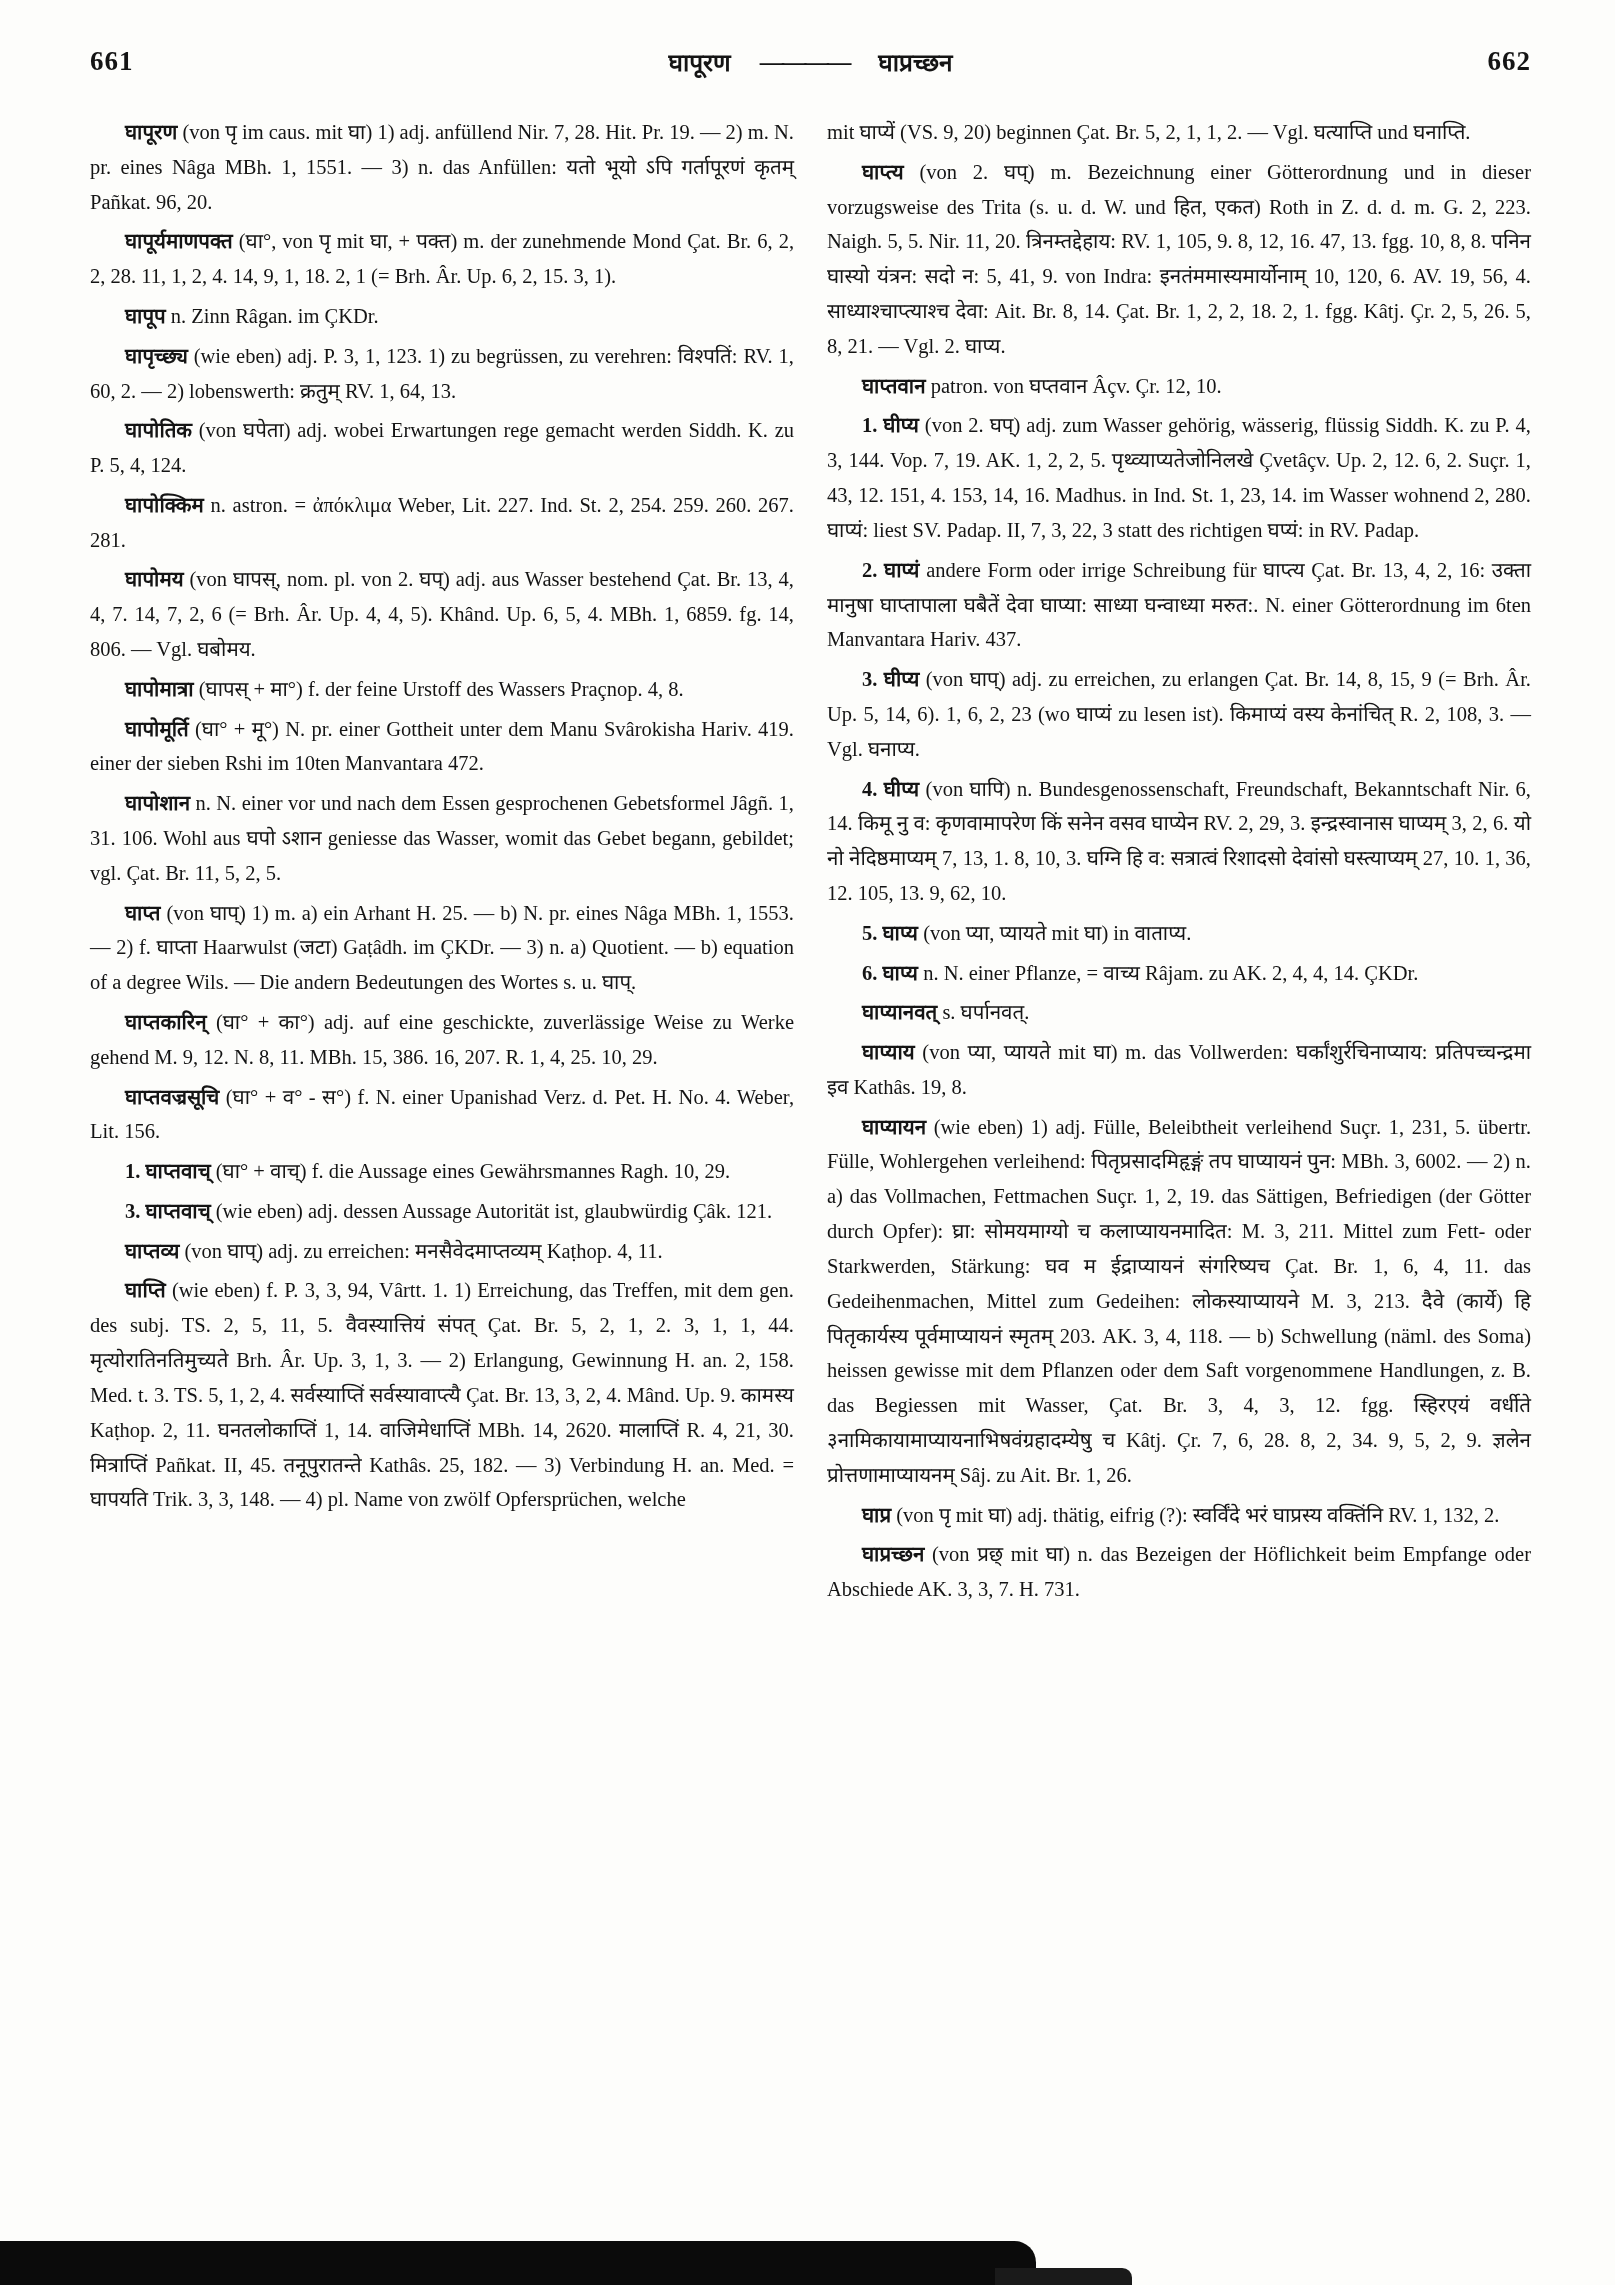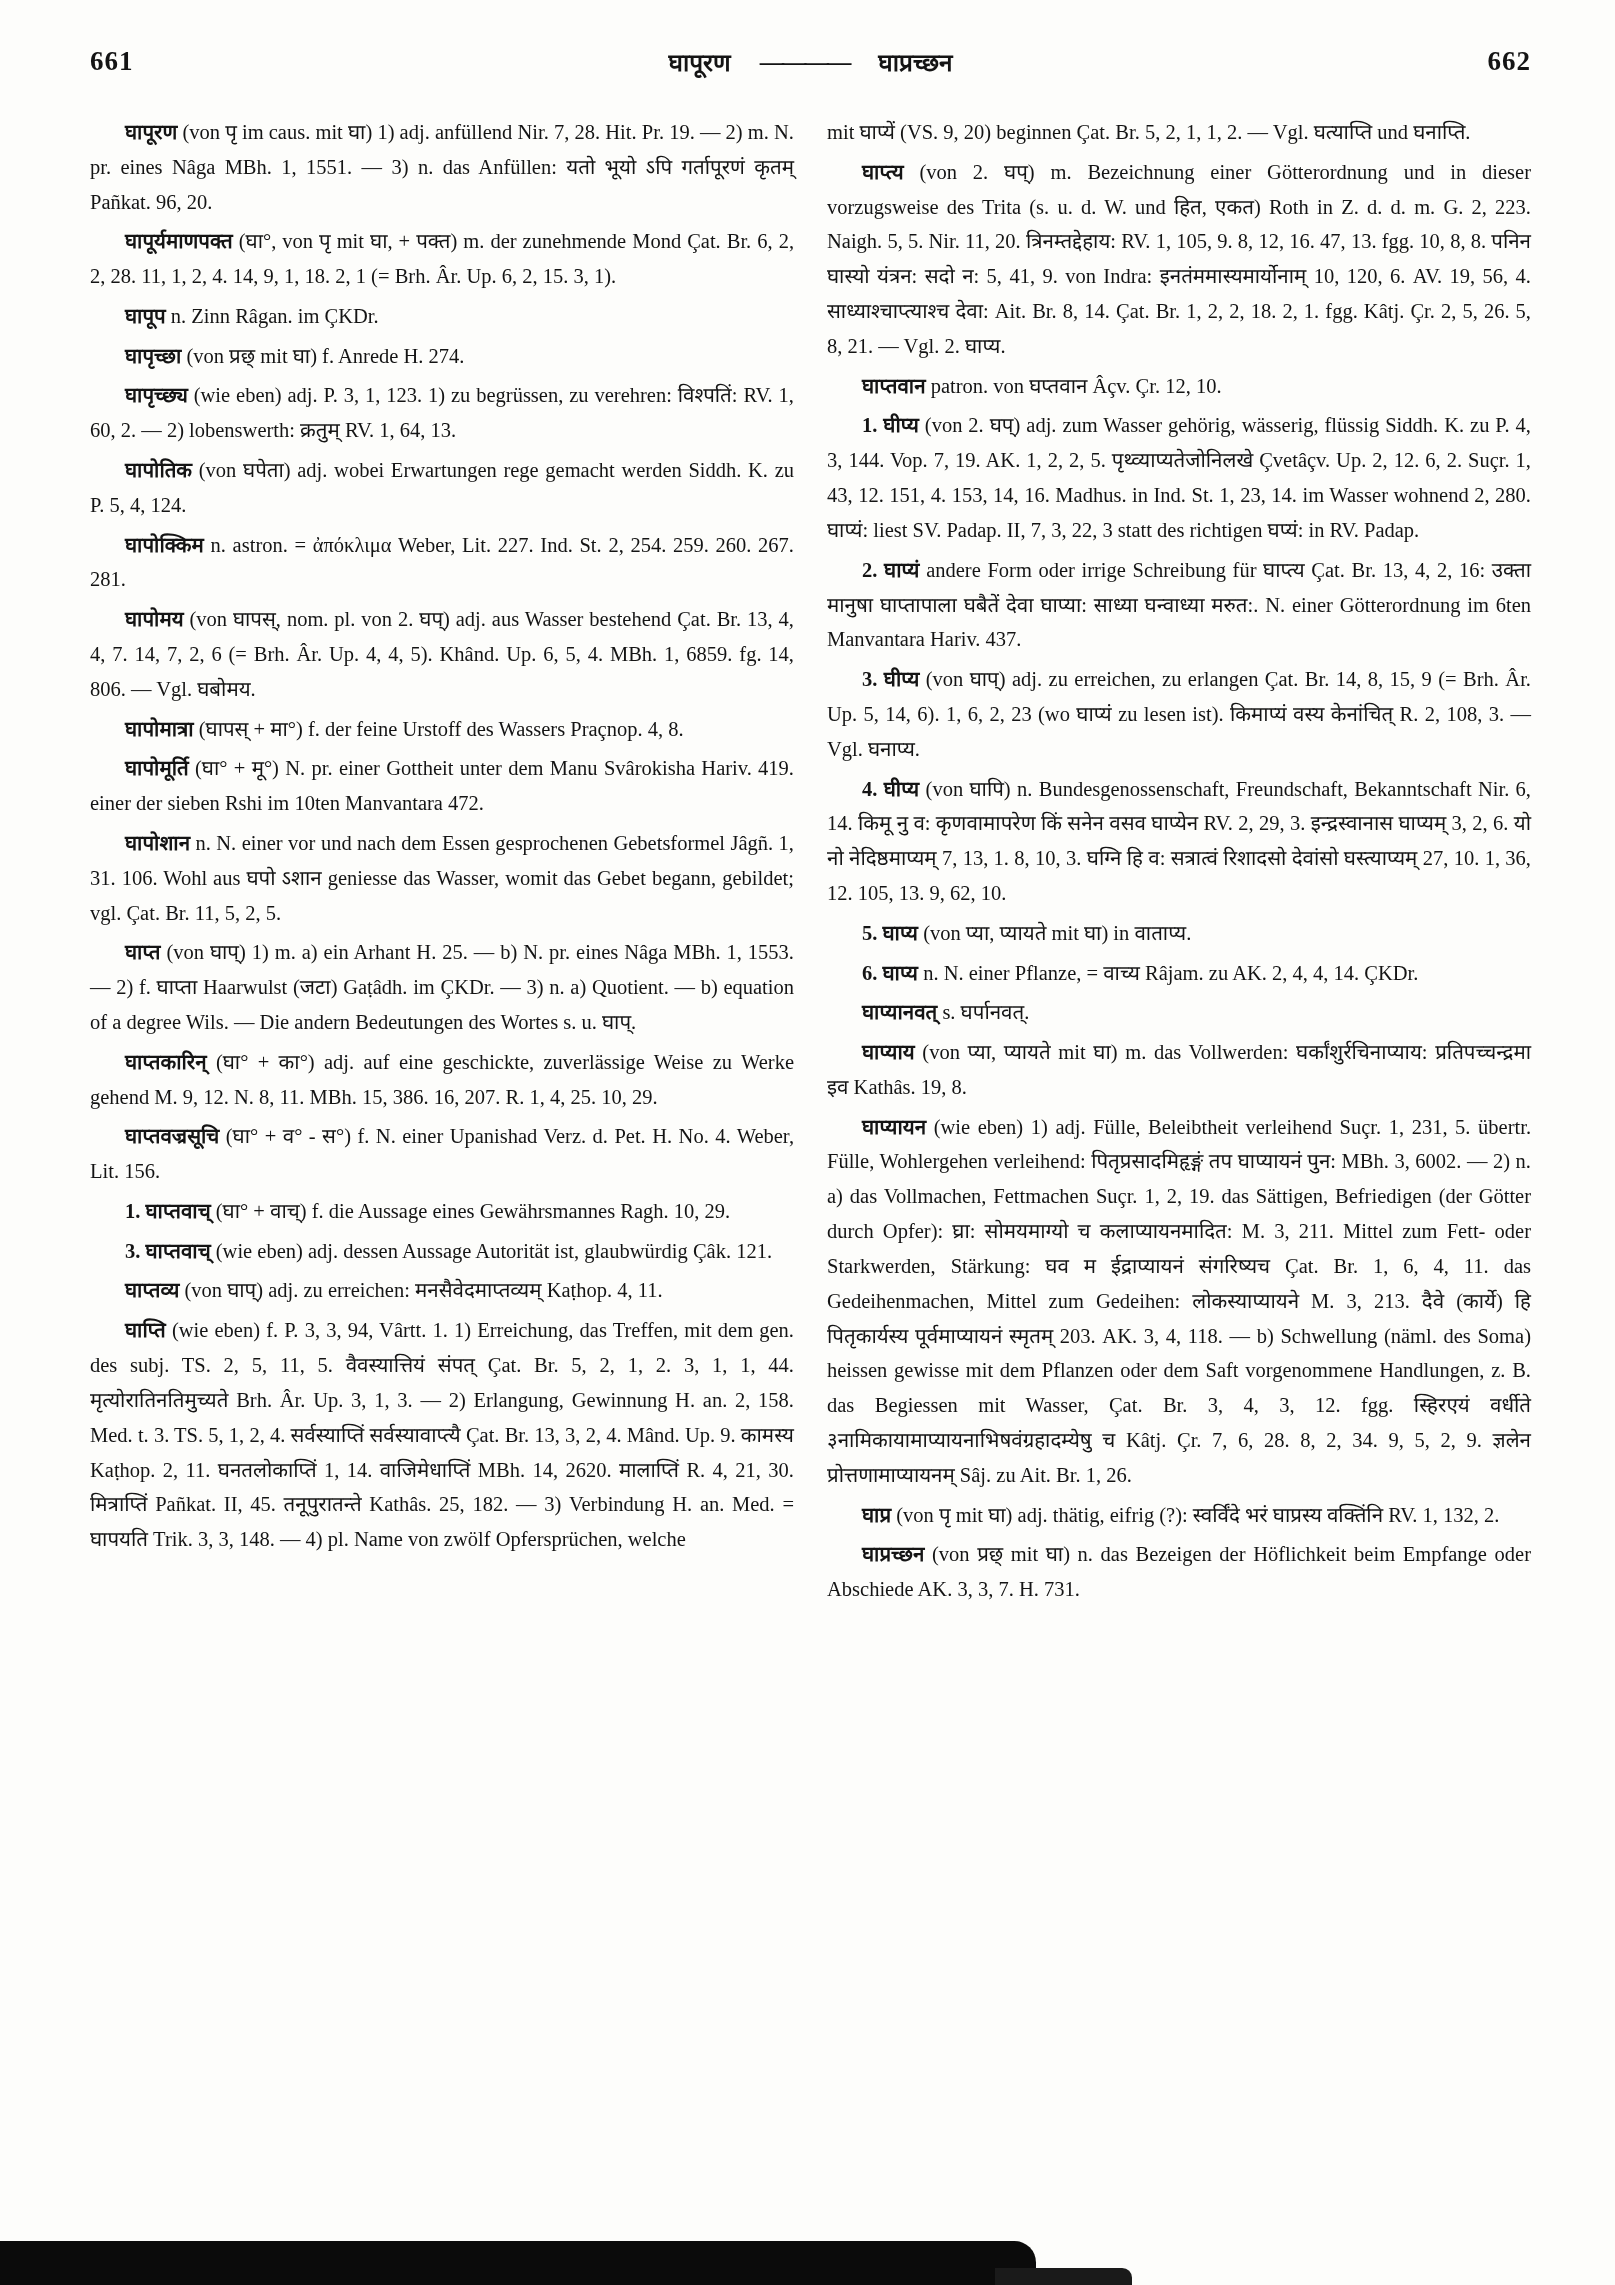--- a/index.html
+++ b/index.html
@@ -97,21 +97,20 @@
       <span>घाप्रच्छन</span>
     </div>
     <span class="page-number">662</span>
   </header>
 
   <main class="columns">
     <div class="column" id="col-left">
         <p class="entry"><span class="headword">घापूरण </span><span>(von पृ im caus. mit घा) 1) adj. anfüllend Nir. 7, 28. Hit. Pr. 19. — 2) m. N. pr. eines Nâga MBh. 1, 1551. — 3) n. das Anfüllen: यतो भूयो ऽपि गर्तापूरणं कृतम् Pañkat. 96, 20.</span></p>
         <p class="entry"><span class="headword">घापूर्यमाणपक्त </span><span>(घा°, von पृ mit घा, + पक्त) m. der zunehmende Mond Çat. Br. 6, 2, 2, 28. 11, 1, 2, 4. 14, 9, 1, 18. 2, 1 (= Brh. Âr. Up. 6, 2, 15. 3, 1).</span></p>
         <p class="entry"><span class="headword">घापूप </span><span>n. Zinn Râgan. im ÇKDr.</span></p>
-        <p class="entry"><span class="headword">घापृच्छा </span><span>(von प्रछ् mit घा) f. Anrede H. 274.</span></p>
         <p class="entry"><span class="headword">घापृच्छ्य </span><span>(wie eben) adj. P. 3, 1, 123. 1) zu begrüssen, zu verehren: विश्पतिं: RV. 1, 60, 2. — 2) lobenswerth: क्रतुम् RV. 1, 64, 13.</span></p>
         <p class="entry"><span class="headword">घापोतिक </span><span>(von घपेता) adj. wobei Erwartungen rege gemacht werden Siddh. K. zu P. 5, 4, 124.</span></p>
         <p class="entry"><span class="headword">घापोक्किम </span><span>n. astron. = ἀπόκλιμα Weber, Lit. 227. Ind. St. 2, 254. 259. 260. 267. 281.</span></p>
         <p class="entry"><span class="headword">घापोमय </span><span>(von घापस्, nom. pl. von 2. घप्) adj. aus Wasser bestehend Çat. Br. 13, 4, 4, 7. 14, 7, 2, 6 (= Brh. Âr. Up. 4, 4, 5). Khând. Up. 6, 5, 4. MBh. 1, 6859. fg. 14, 806. — Vgl. घबोमय.</span></p>
         <p class="entry"><span class="headword">घापोमात्रा </span><span>(घापस् + मा°) f. der feine Urstoff des Wassers Praçnop. 4, 8.</span></p>
         <p class="entry"><span class="headword">घापोमूर्ति </span><span>(घा° + मू°) N. pr. einer Gottheit unter dem Manu Svârokisha Hariv. 419. einer der sieben Rshi im 10ten Manvantara 472.</span></p>
         <p class="entry"><span class="headword">घापोशान </span><span>n. N. einer vor und nach dem Essen gesprochenen Gebetsformel Jâgñ. 1, 31. 106. Wohl aus घपो ऽशान geniesse das Wasser, womit das Gebet begann, gebildet; vgl. Çat. Br. 11, 5, 2, 5.</span></p>
         <p class="entry"><span class="headword">घाप्त </span><span>(von घाप्) 1) m. a) ein Arhant H. 25. — b) N. pr. eines Nâga MBh. 1, 1553. — 2) f. घाप्ता Haarwulst (जटा) Gaṭâdh. im ÇKDr. — 3) n. a) Quotient. — b) equation of a degree Wils. — Die andern Bedeutungen des Wortes s. u. घाप्.</span></p>
         <p class="entry"><span class="headword">घाप्तकारिन् </span><span>(घा° + का°) adj. auf eine geschickte, zuverlässige Weise zu Werke gehend M. 9, 12. N. 8, 11. MBh. 15, 386. 16, 207. R. 1, 4, 25. 10, 29.</span></p>
         <p class="entry"><span class="headword">घाप्तवज्रसूचि </span><span>(घा° + व° - स°) f. N. einer Upanishad Verz. d. Pet. H. No. 4. Weber, Lit. 156.</span></p>

